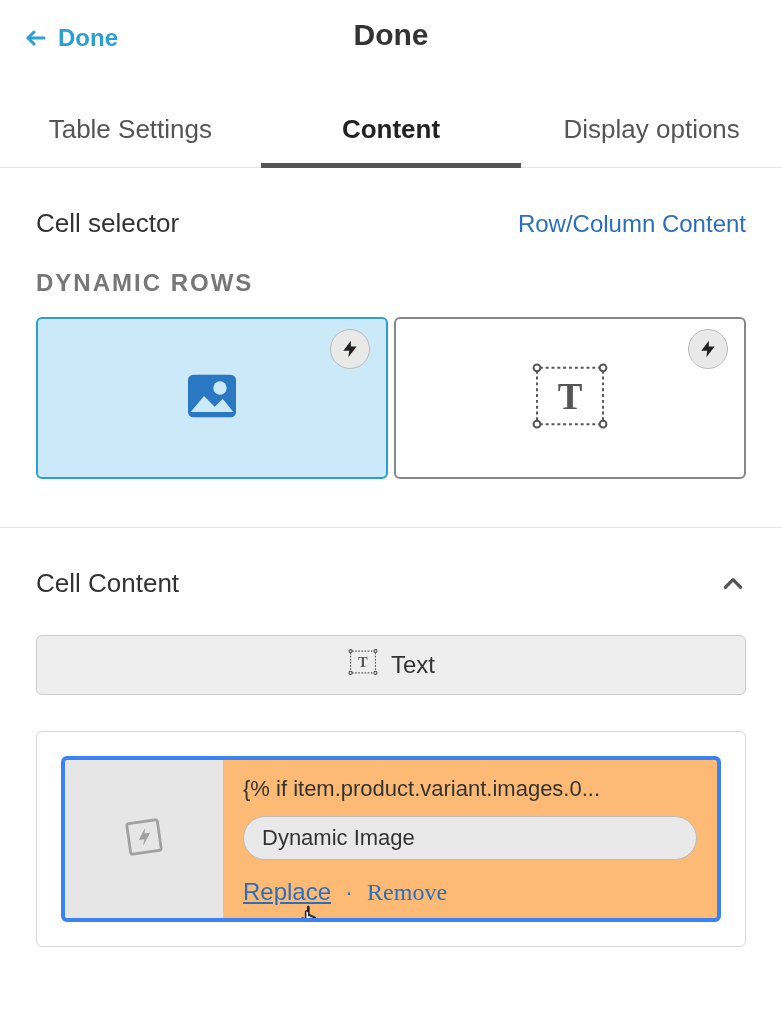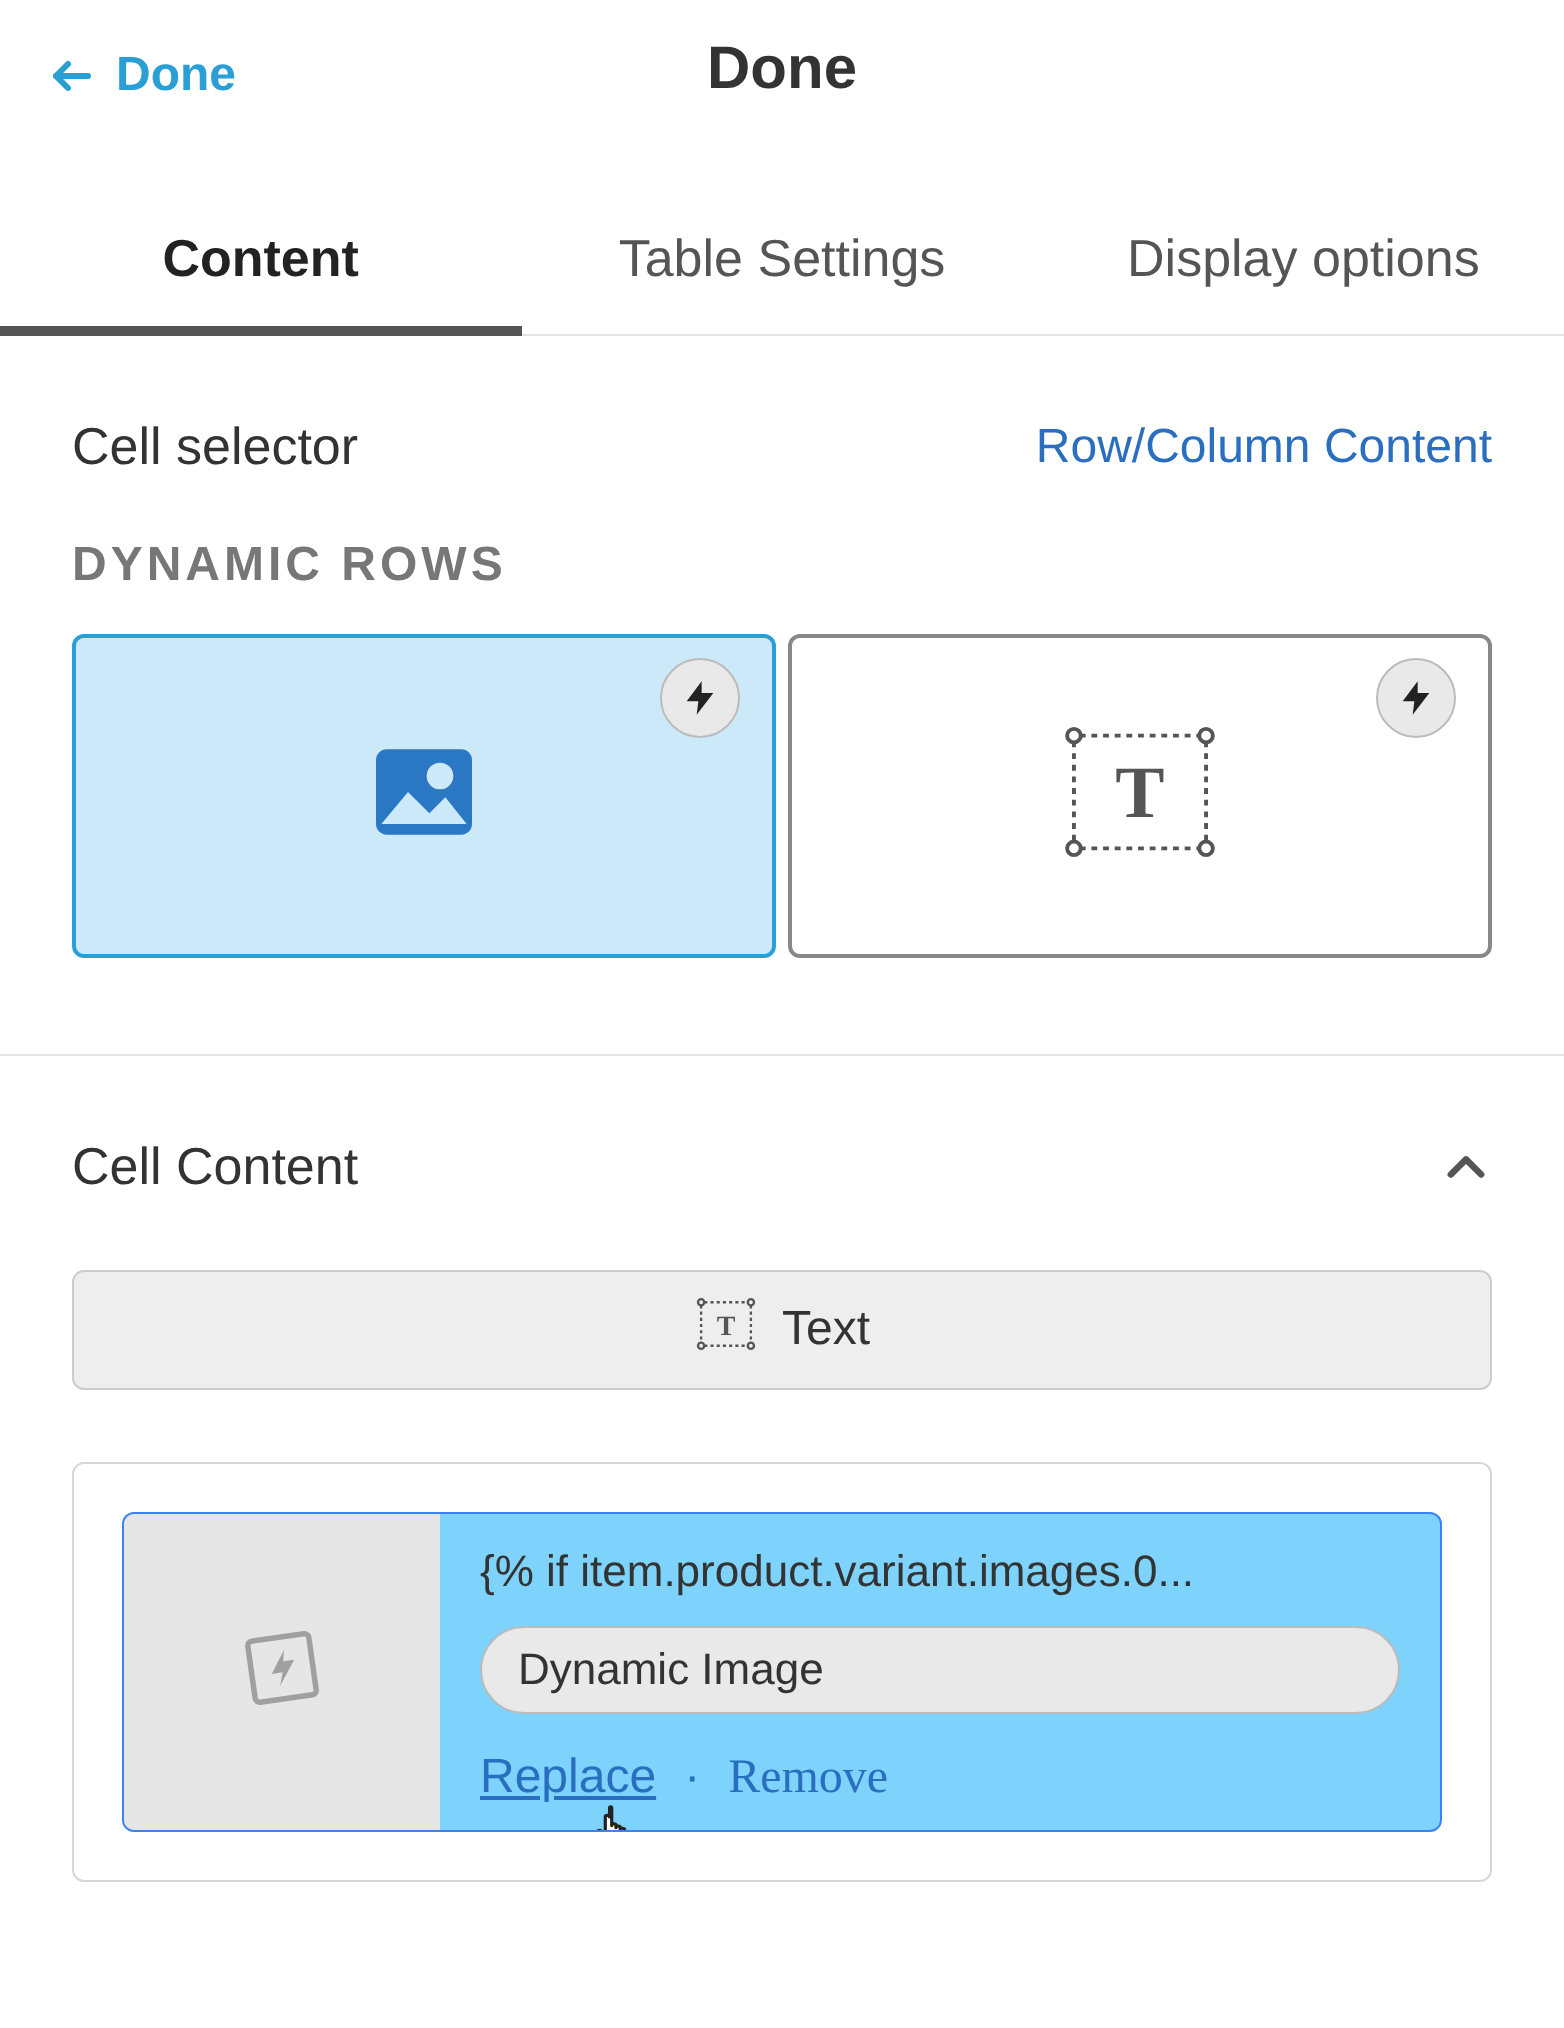--- a/index.html
+++ b/index.html
@@ -153,24 +153,24 @@
     margin: 0;
   }
   .content-panel {
     margin: 36px 36px 0 36px;
     border: 1px solid #d7d7d7;
     border-radius: 6px;
     padding: 24px;
   }
   .asset-row {
     display: flex;
-    border: 1px solid #3b82f6;
+    border: 4px solid #3b82f6;
     border-radius: 6px;
     overflow: hidden;
-    background: #7dd3fc;
+    background: #fdba74;
   }
   .thumb {
     width: 158px;
     height: 158px;
     background: #e6e6e6;
     display: flex; align-items: center; justify-content: center;
   }
   .asset-info {
     flex: 1;
     padding: 16px 20px 10px 20px;
@@ -222,22 +222,22 @@
           <line x1="20" y1="12" x2="4" y2="12"></line>
           <polyline points="10 18 4 12 10 6"></polyline>
         </svg>
     </span>
     <span>Done</span>
   </div>
   <div class="title">Done</div>
 </div>
 
 <div class="tabs">
+  <div class="tab">Table Settings</div>
   <div class="tab active">Content</div>
-  <div class="tab">Table Settings</div>
   <div class="tab">Display options</div>
 </div>
 
 <div class="section">
   <div class="row-top">
     <div class="cell-selector-label">Cell selector</div>
     <div class="rowcol-link">Row/Column Content</div>
   </div>
   <div class="dyn-label">DYNAMIC ROWS</div>
   <div class="cells-row">

